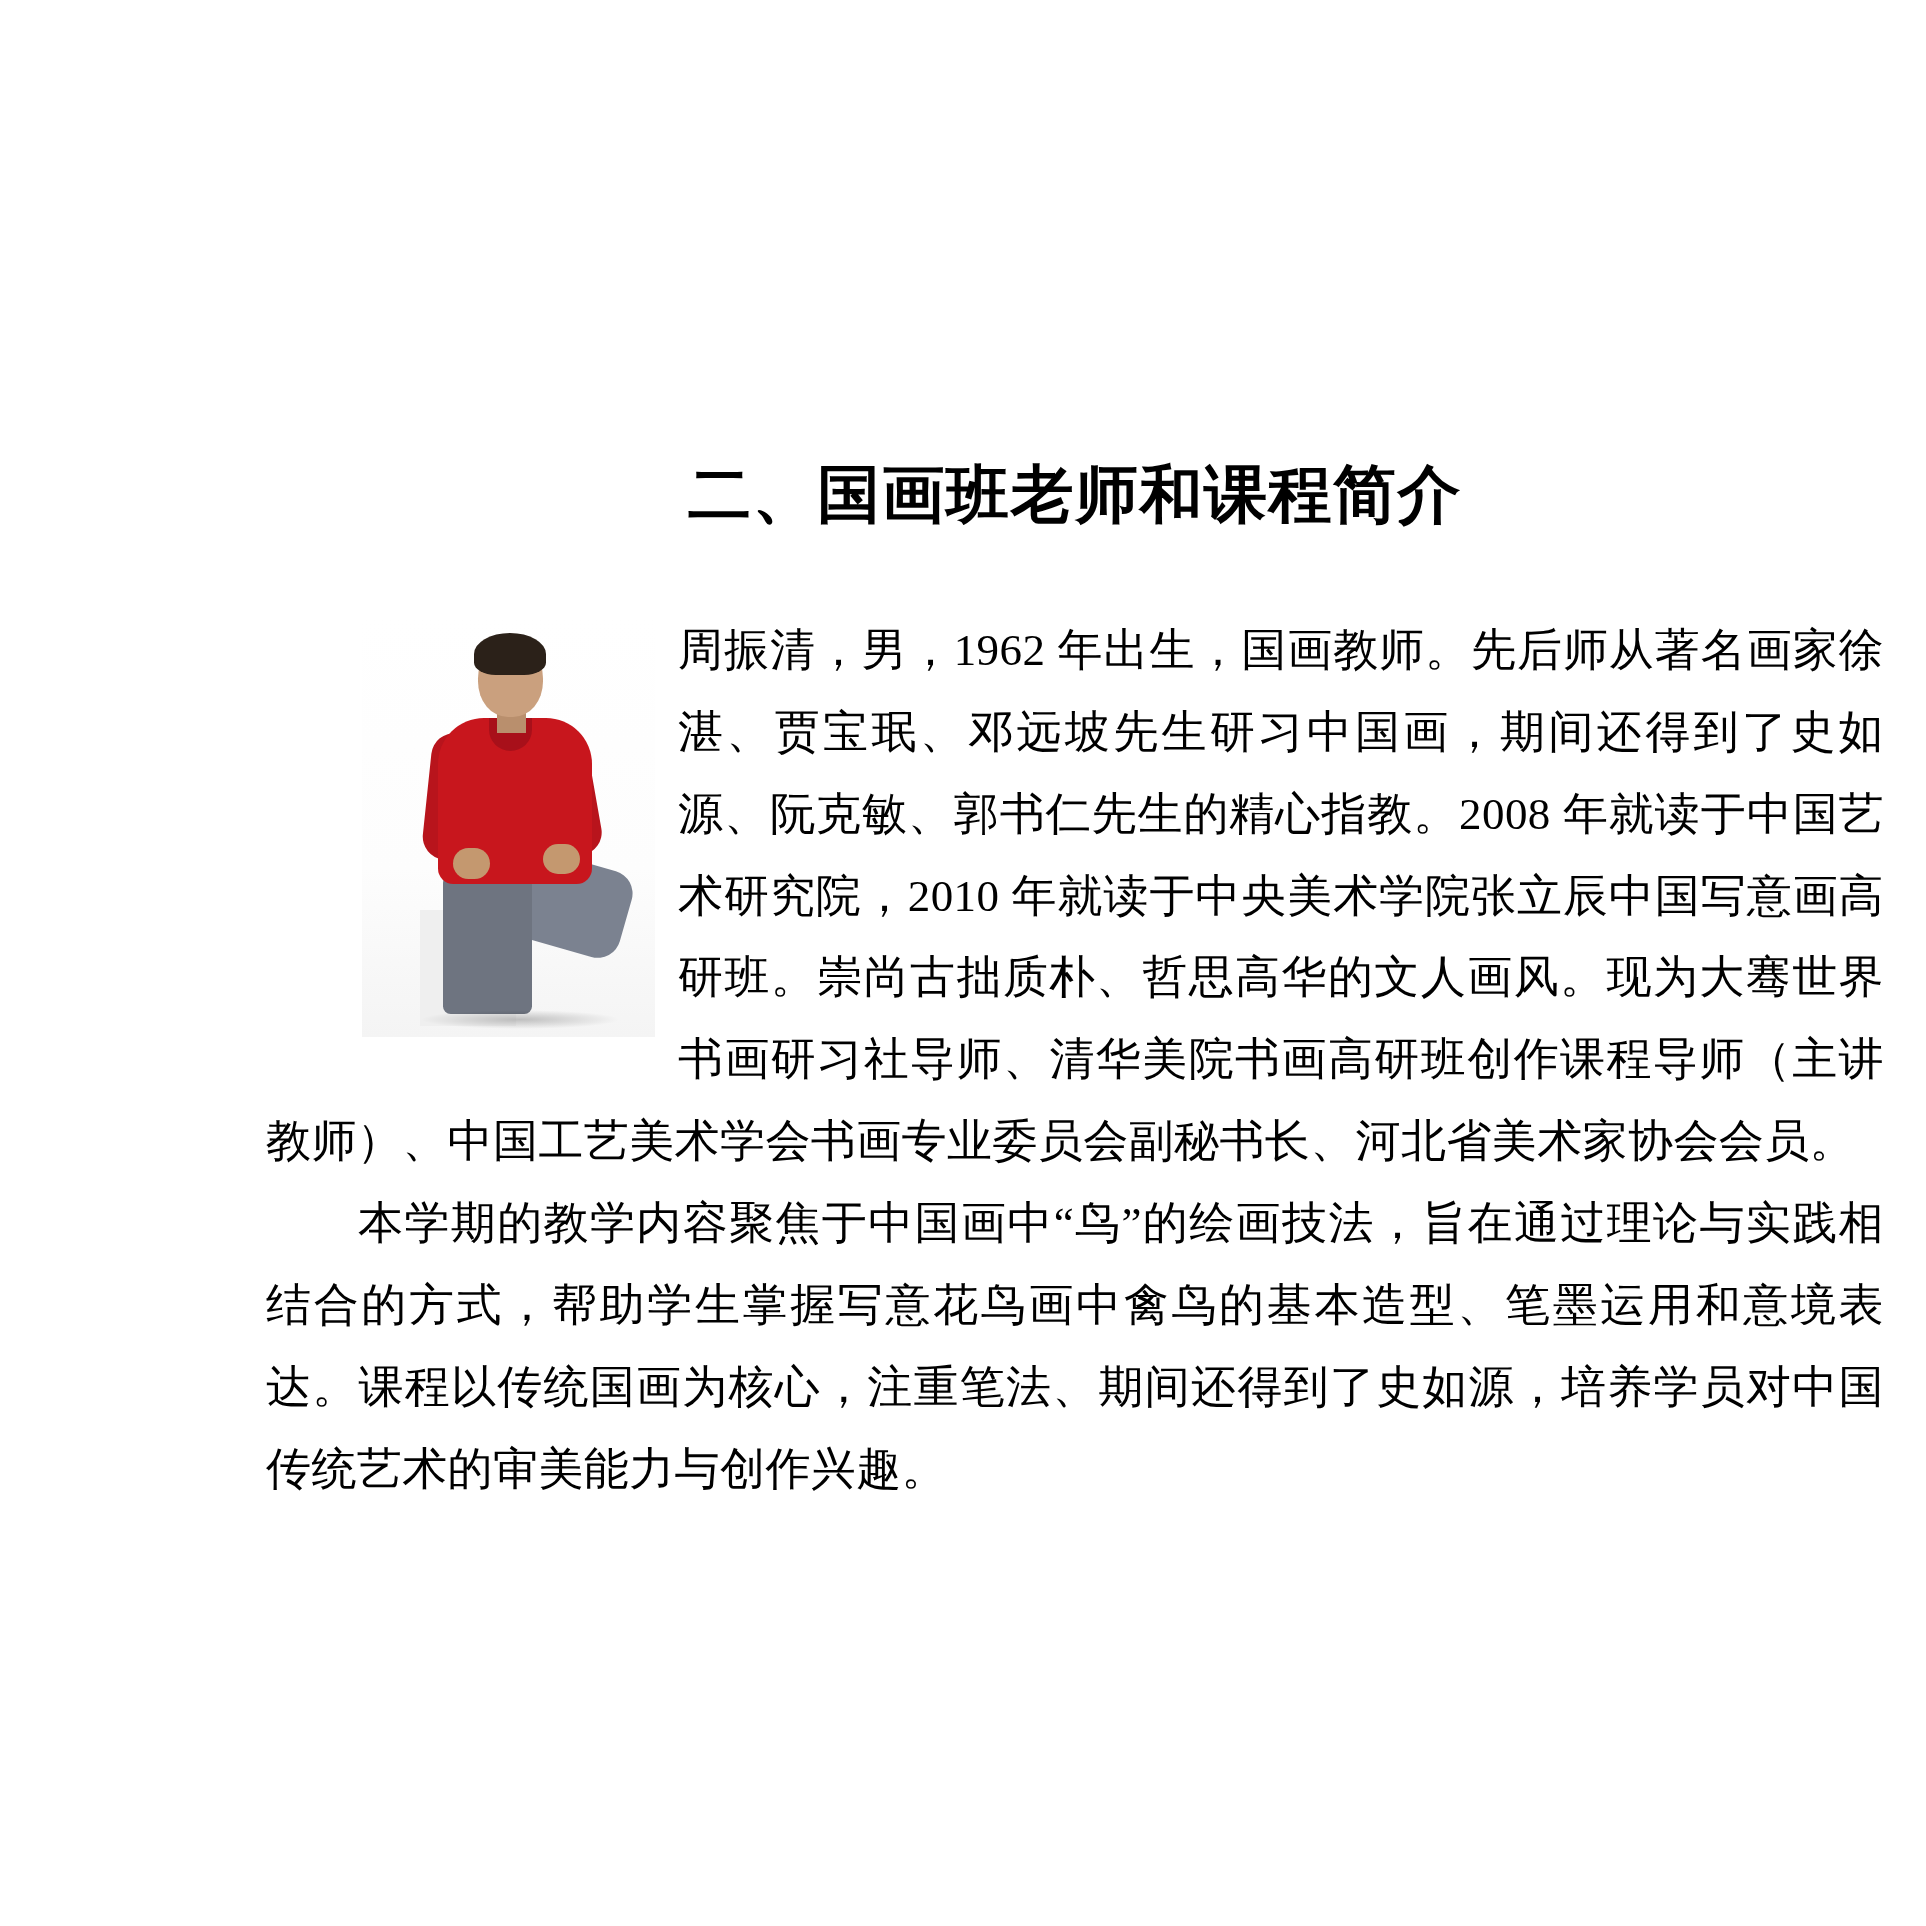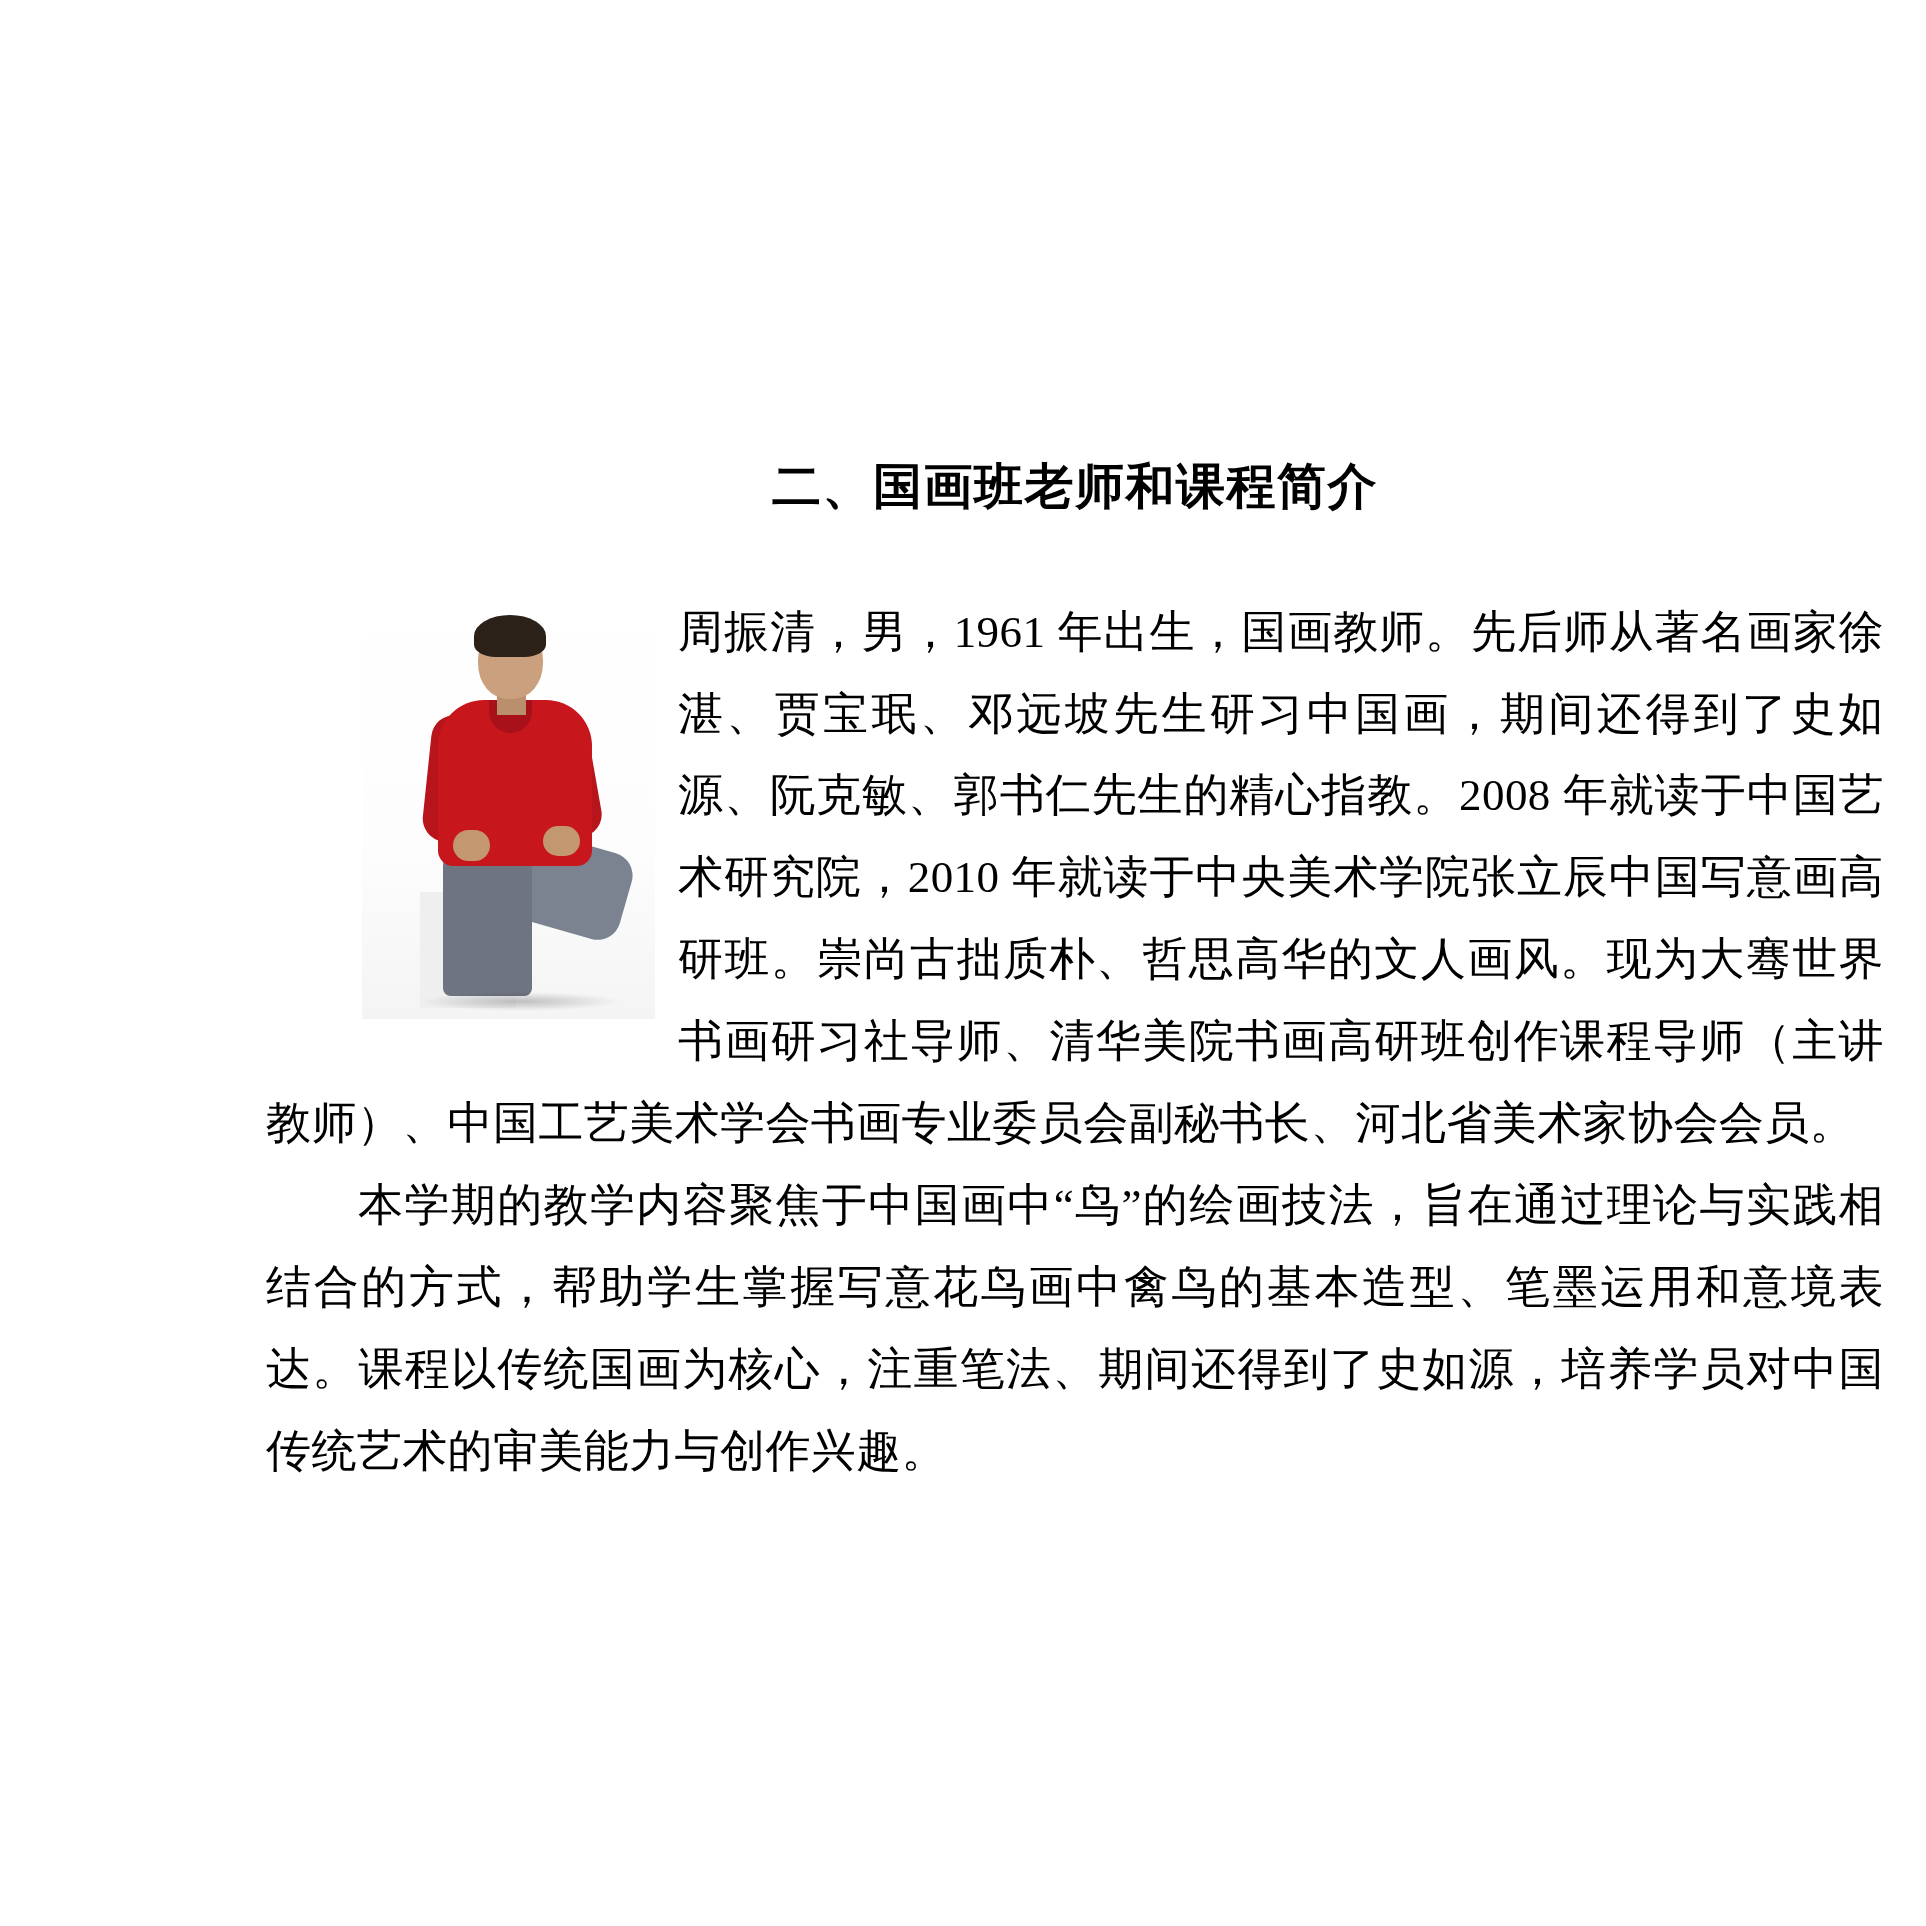--- a/index.html
+++ b/index.html
@@ -22,21 +22,21 @@
   }
   .content {
     position: absolute;
     left: 266px;
     top: 455px;
     width: 1618px;
   }
   .doc-title {
     font-family: "Liberation Serif", "DejaVu Serif", serif;
     font-weight: bold;
-    font-size: 49px;
+    font-size: 63px;
     text-align: center;
     letter-spacing: 1.5px;
     line-height: 1.3;
     margin: 0 0 73px 0;
   }
   .portrait {
     float: left;
     width: 293px;
     height: 420px;
     margin: 7px 23px 3.9px 96px;
@@ -203,20 +203,20 @@
         <div class="torso"></div>
         <div class="collar"></div>
         <div class="neck"></div>
         <div class="head"></div>
         <div class="hair"></div>
         <div class="hand-l"></div>
         <div class="hand-r"></div>
         <div class="shadow"></div>
       </div>
 
-      <p class="para">周振清，男，1961 年出生，国画教师。先后师从著名画家徐湛、贾宝珉、邓远坡先生研习中国画，期间还得到了史如源、阮克敏、郭书仁先生的精心指教。2008 年就读于中国艺术研究院，2010 年就读于中央美术学院张立辰中国写意画高研班。崇尚古拙质朴、哲思高华的文人画风。现为大骞世界书画研习社导师、清华美院书画高研班创作课程导师（主讲教师）、中国工艺美术学会书画专业委员会副秘书长、河北省美术家协会会员。</p>
+      <p class="para">周振清，男，1962 年出生，国画教师。先后师从著名画家徐湛、贾宝珉、邓远坡先生研习中国画，期间还得到了史如源、阮克敏、郭书仁先生的精心指教。2008 年就读于中国艺术研究院，2010 年就读于中央美术学院张立辰中国写意画高研班。崇尚古拙质朴、哲思高华的文人画风。现为大骞世界书画研习社导师、清华美院书画高研班创作课程导师（主讲教师）、中国工艺美术学会书画专业委员会副秘书长、河北省美术家协会会员。</p>
     </div>
 
     <p class="para indent">本学期的教学内容聚焦于中国画中“鸟”的绘画技法，旨在通过理论与实践相结合的方式，帮助学生掌握写意花鸟画中禽鸟的基本造型、笔墨运用和意境表达。课程以传统国画为核心，注重笔法、期间还得到了史如源，培养学员对中国传统艺术的审美能力与创作兴趣。</p>
 
   </div>
 </div>
 
 
 </body></html>

